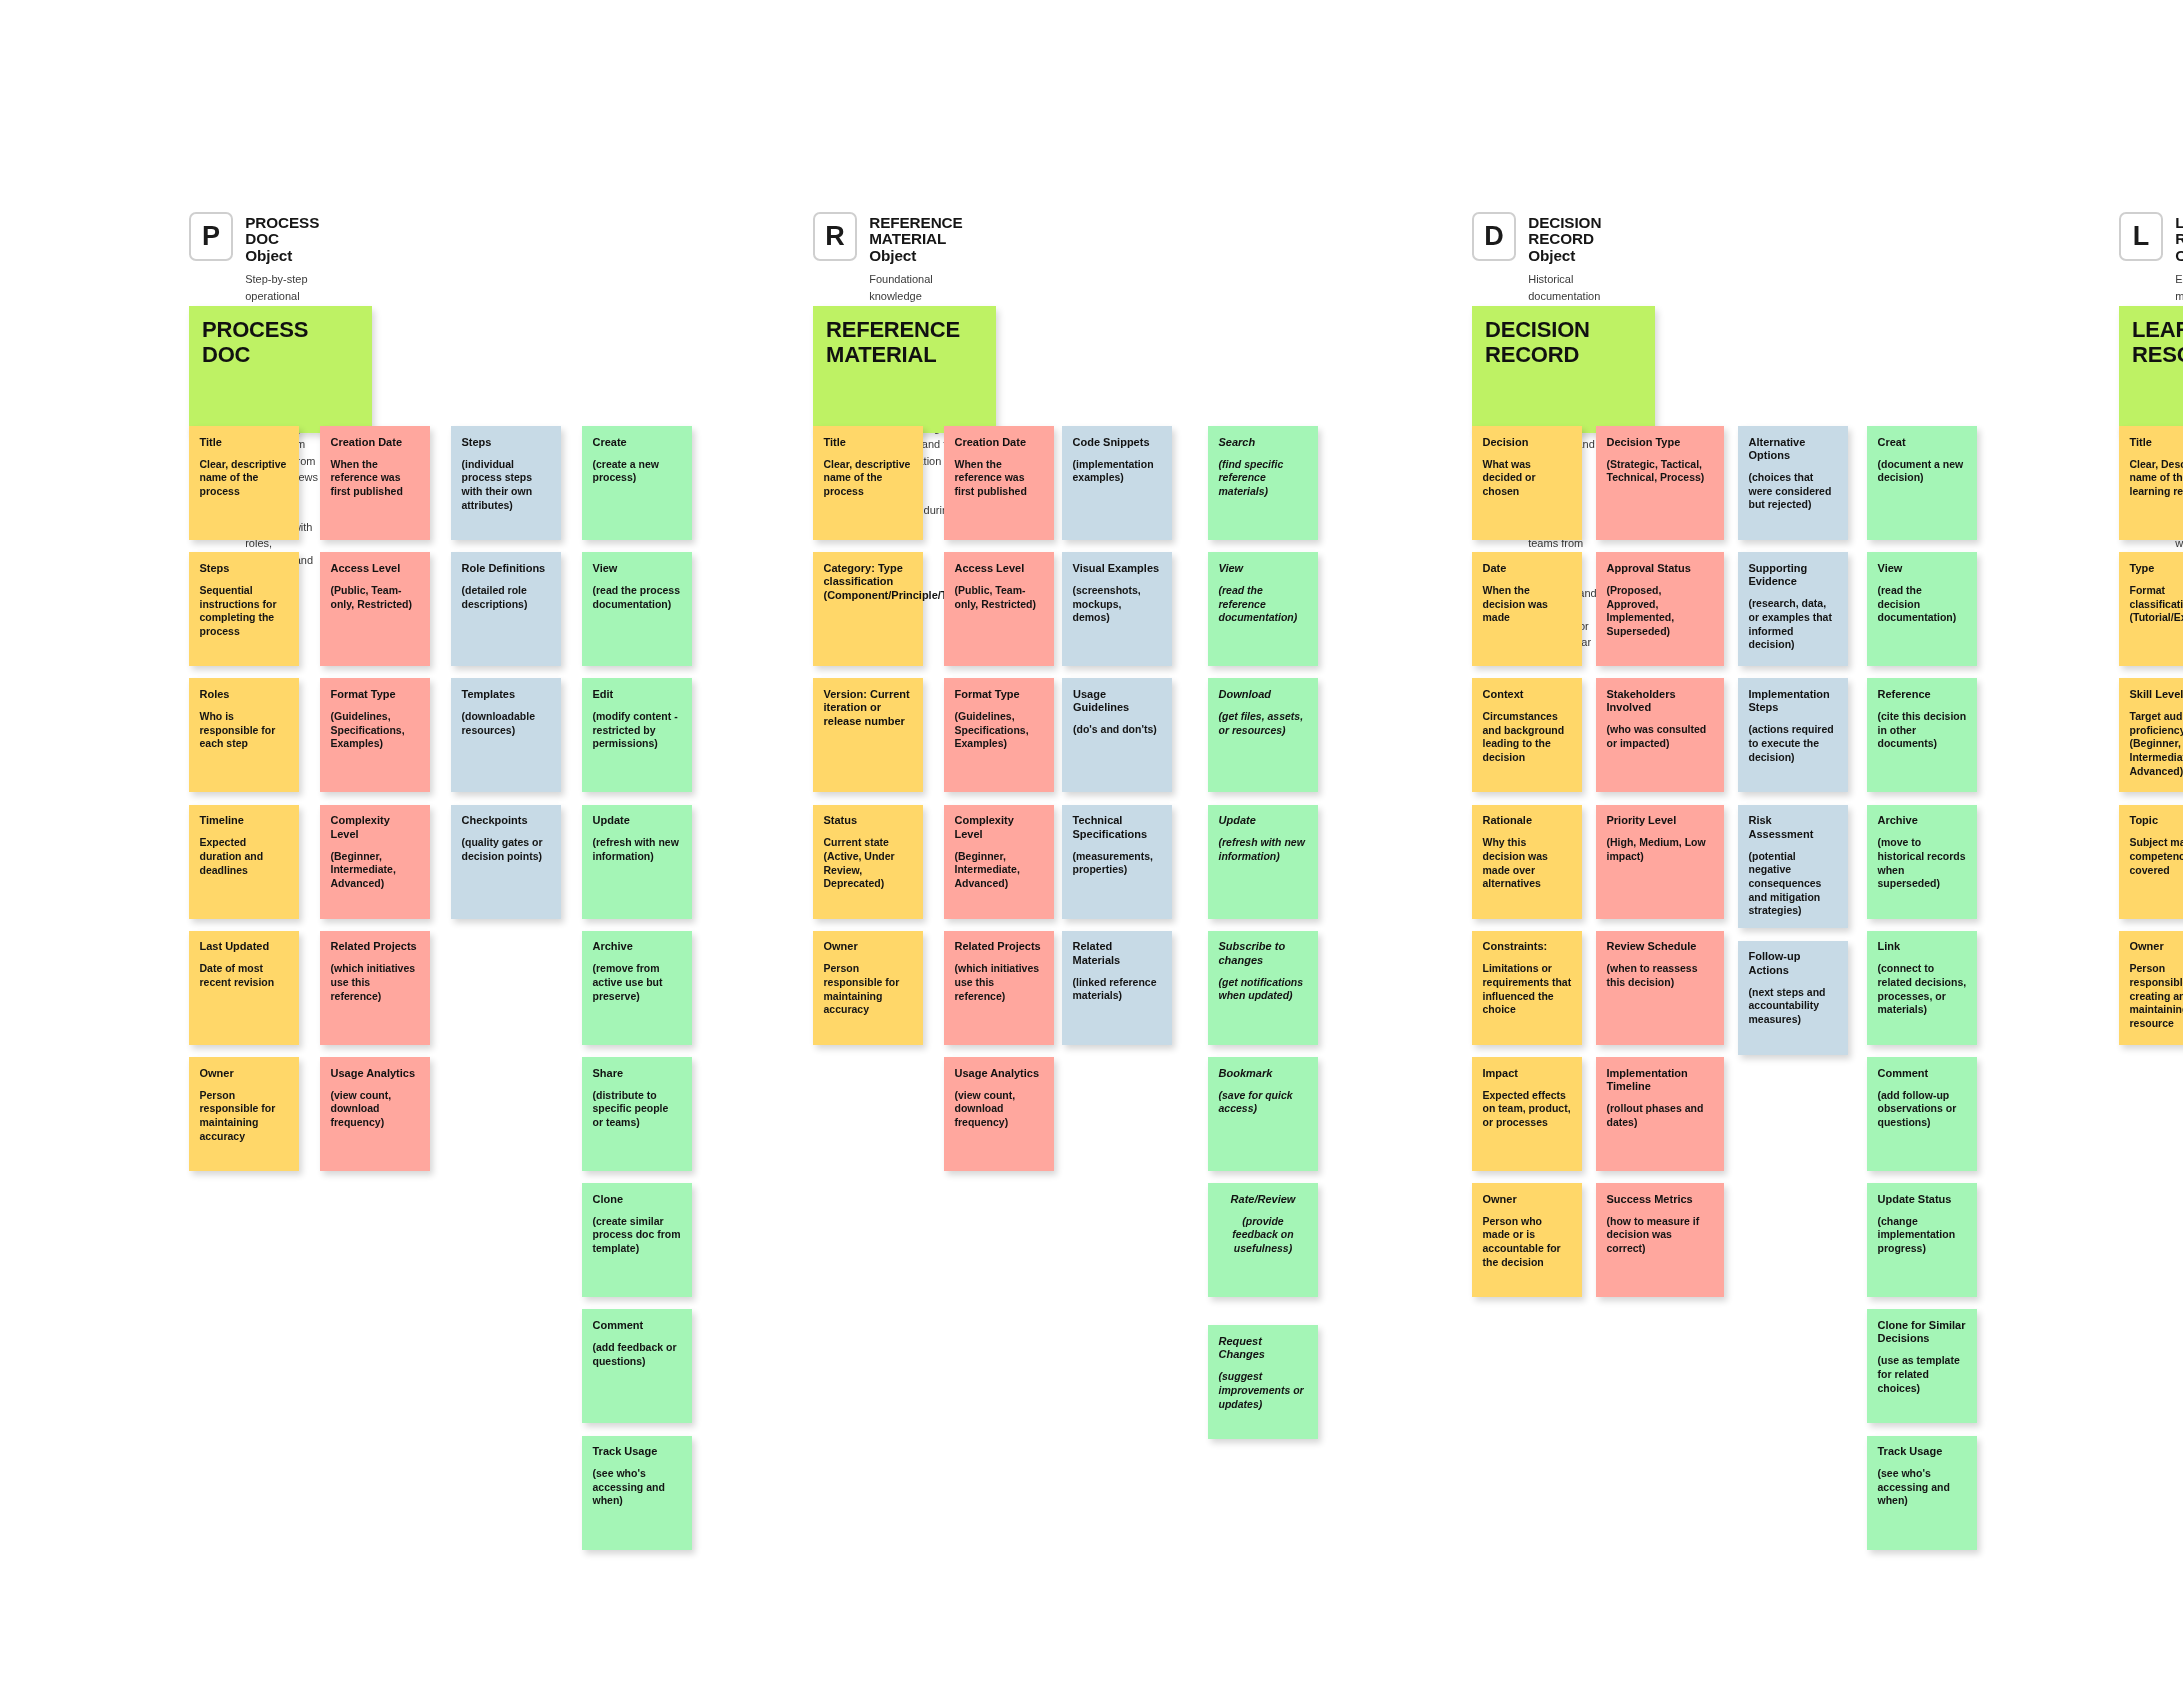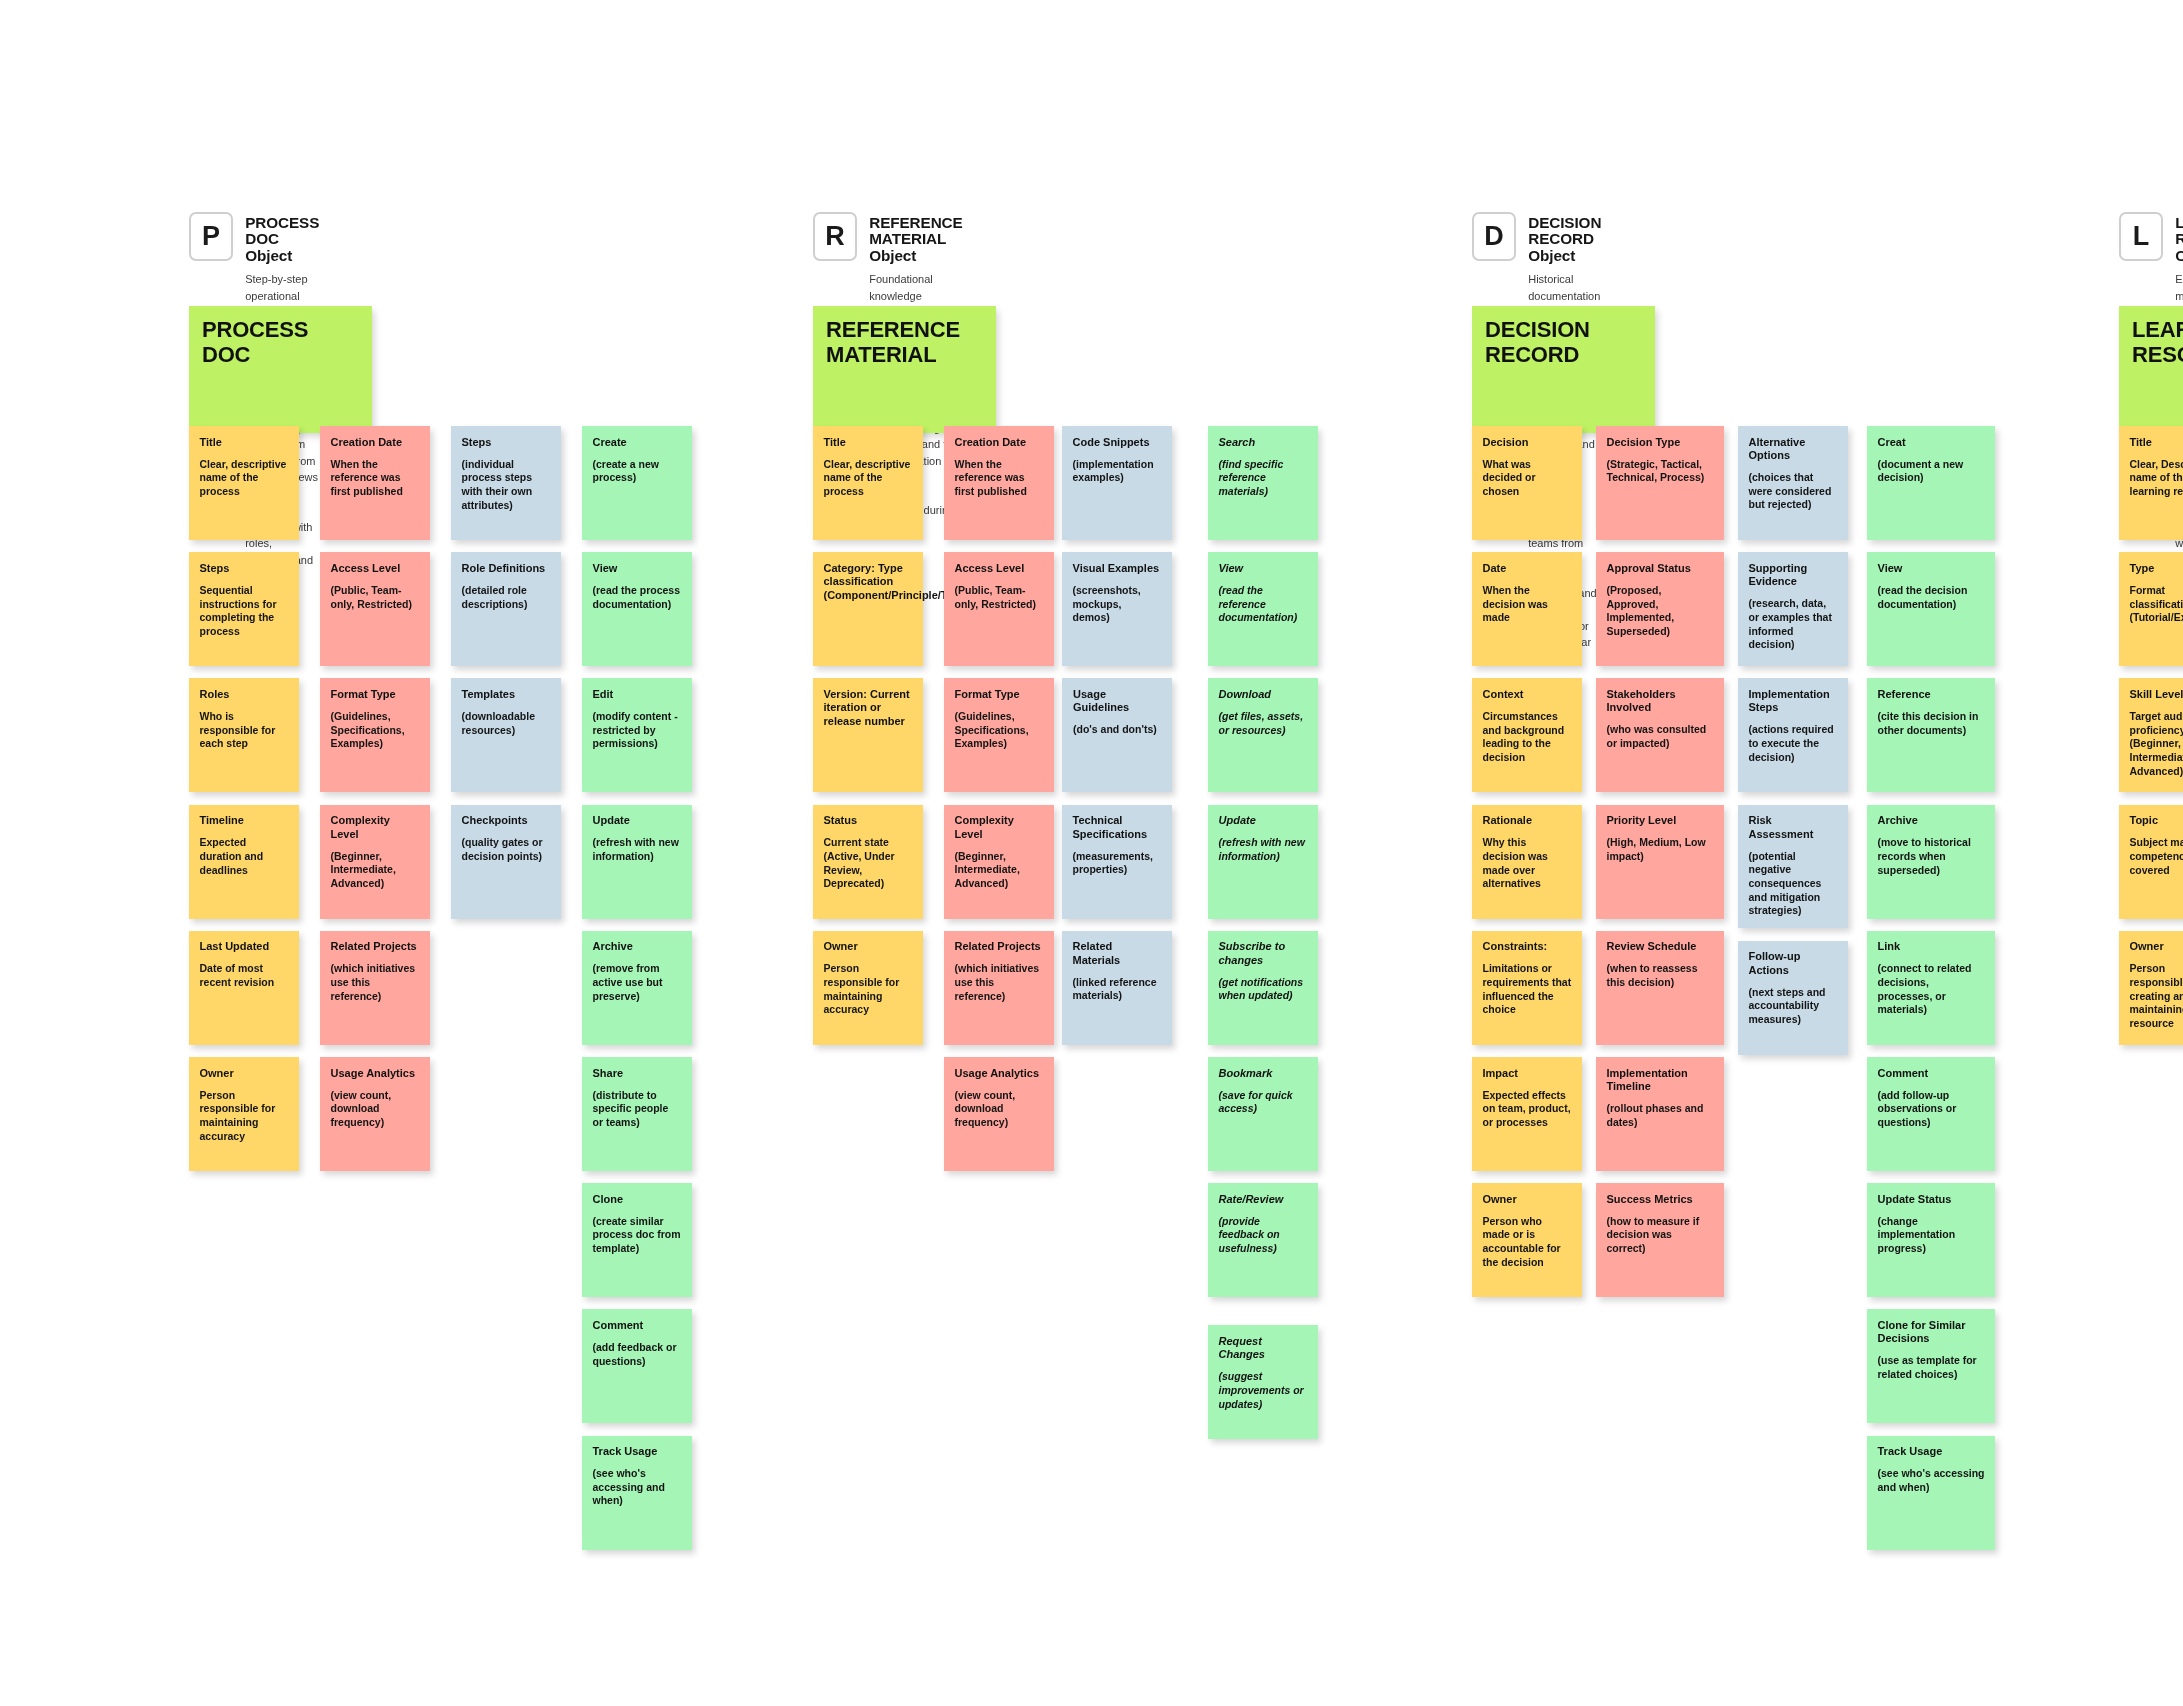--- a/index.html
+++ b/index.html
@@ -291,21 +291,21 @@
           <div class="n-body">(refresh with new information)</div>
         </div>
         <div class="note green" style="min-height: 114px;">
           <div class="n-title">Subscribe to changes</div>
           <div class="n-body">(get notifications when updated)</div>
         </div>
         <div class="note green" style="min-height: 114px;">
           <div class="n-title">Bookmark</div>
           <div class="n-body">(save for quick access)</div>
         </div>
-        <div class="note green" style="min-height: 114px;">
+        <div class="note green" style="min-height: 114px; text-align: center;">
           <div class="n-title">Rate/Review</div>
           <div class="n-body">(provide feedback on usefulness)</div>
         </div>
         <div class="note green" style="min-height: 114px; margin-top: 28px;">
           <div class="n-title">Request Changes</div>
           <div class="n-body">(suggest improvements or updates)</div>
         </div>
       </div>
     </div>
     <div class="group" style="left: 1472px;">
@@ -394,21 +394,21 @@
         </div>
         <div class="note gray" style="min-height: 114px;">
           <div class="n-title">Risk Assessment</div>
           <div class="n-body">(potential negative consequences and mitigation strategies)</div>
         </div>
         <div class="note gray" style="min-height: 114px;">
           <div class="n-title">Follow-up Actions</div>
           <div class="n-body">(next steps and accountability measures)</div>
         </div>
       </div>
-      <div class="col" style="left: 395px; top: 426px; width: 128px;">
+      <div class="col" style="left: 395px; top: 426px; width: 110px;">
         <div class="note green" style="min-height: 114px;">
           <div class="n-title">Creat</div>
           <div class="n-body">(document a new decision)</div>
         </div>
         <div class="note green" style="min-height: 114px;">
           <div class="n-title">View</div>
           <div class="n-body">(read the decision documentation)</div>
         </div>
         <div class="note green" style="min-height: 114px;">
           <div class="n-title">Reference</div>

